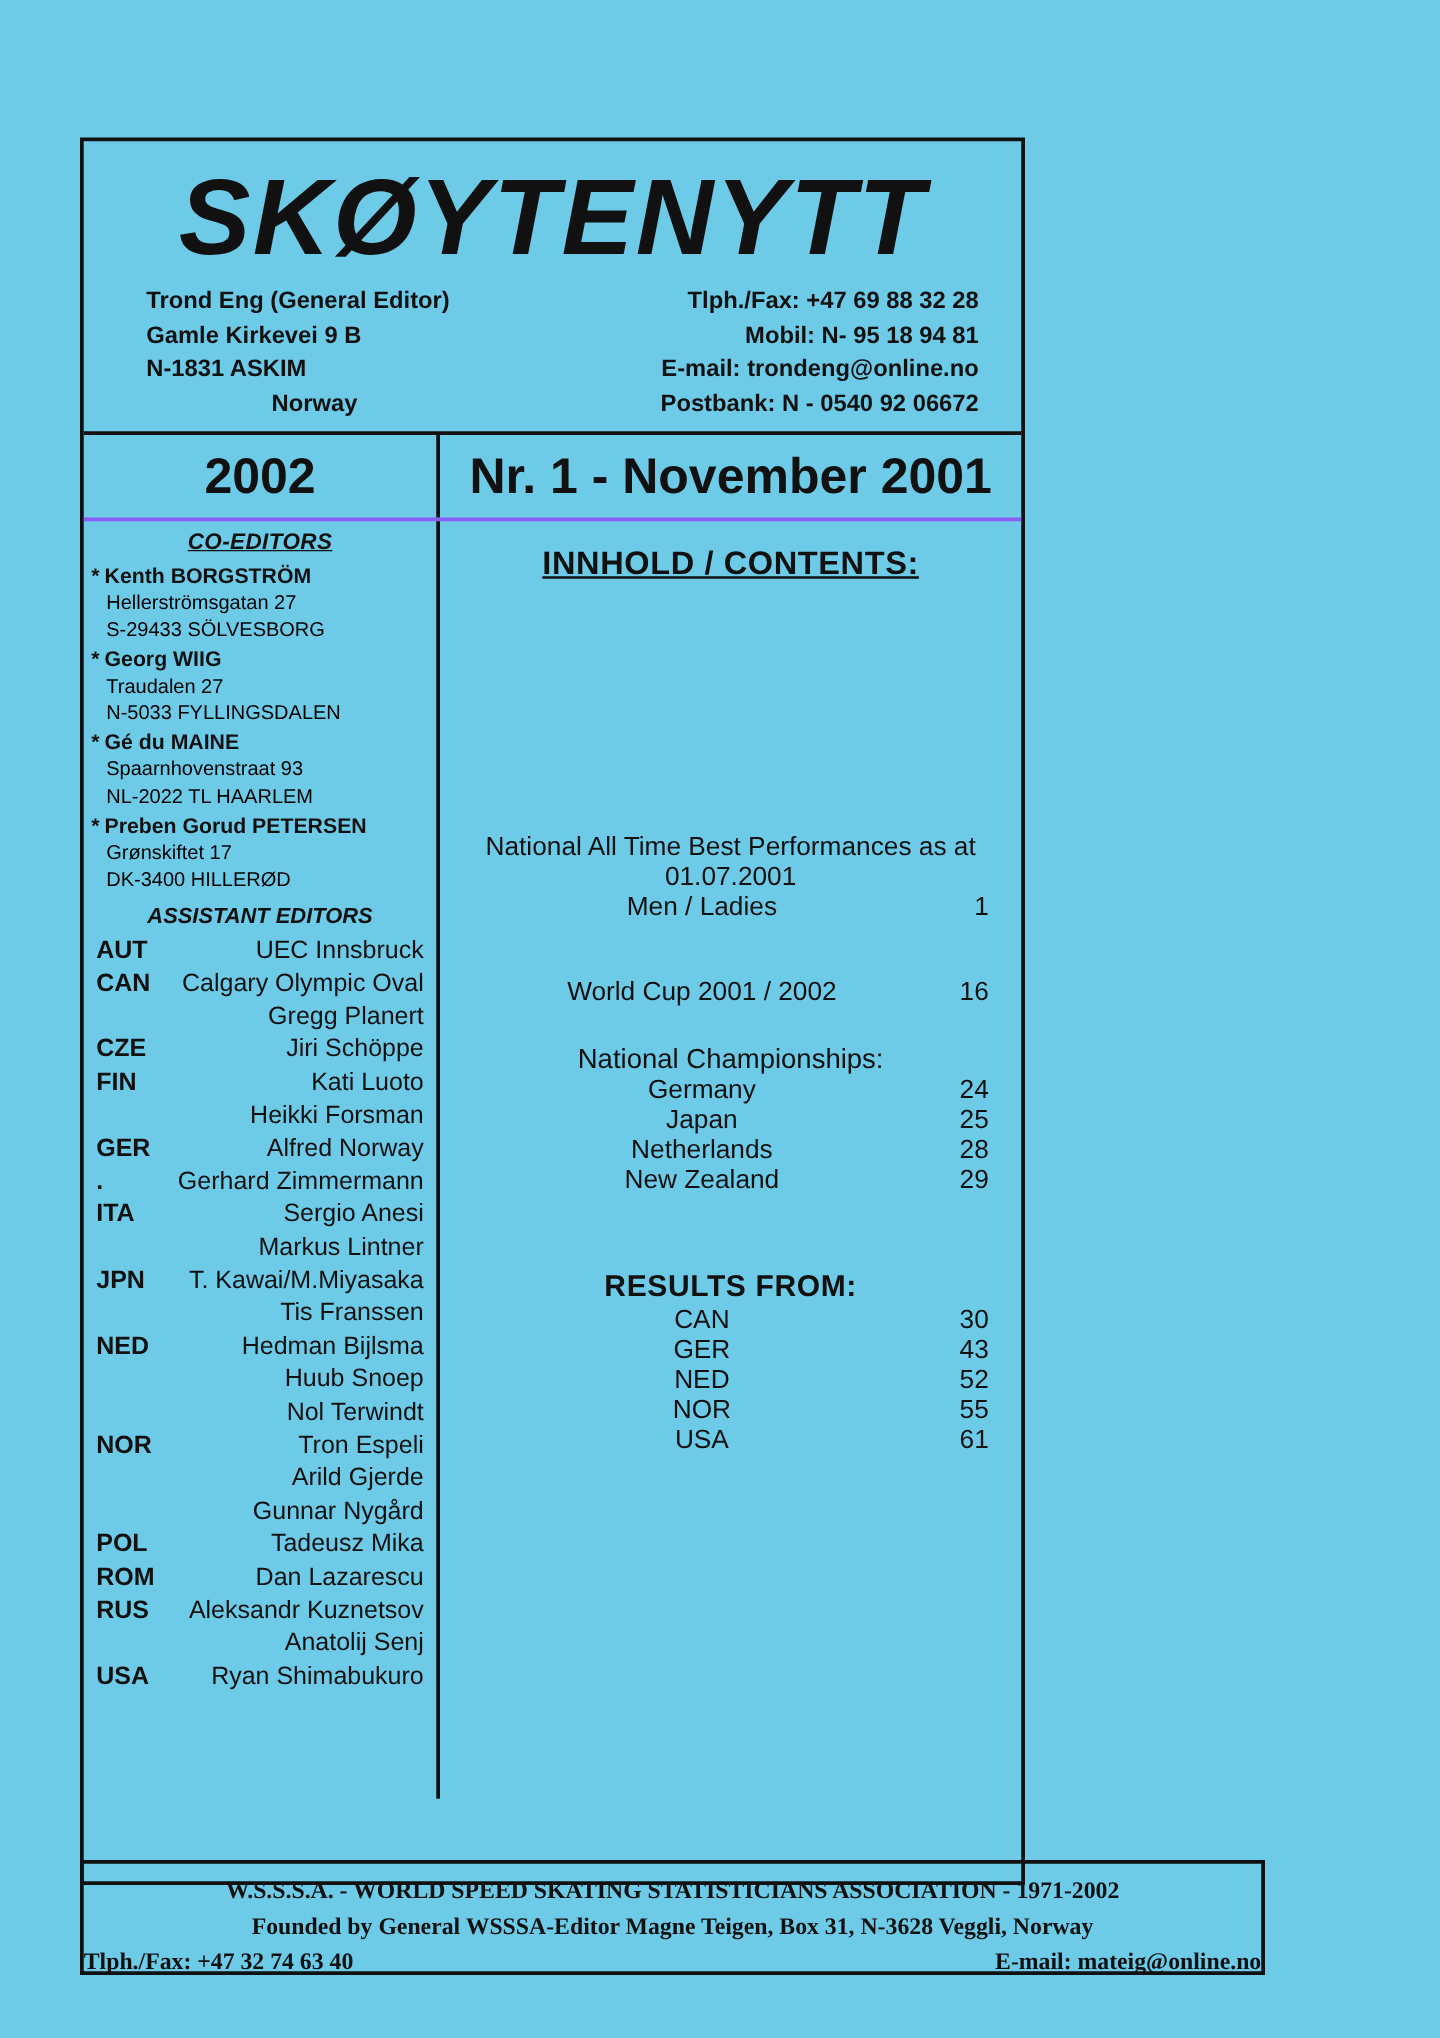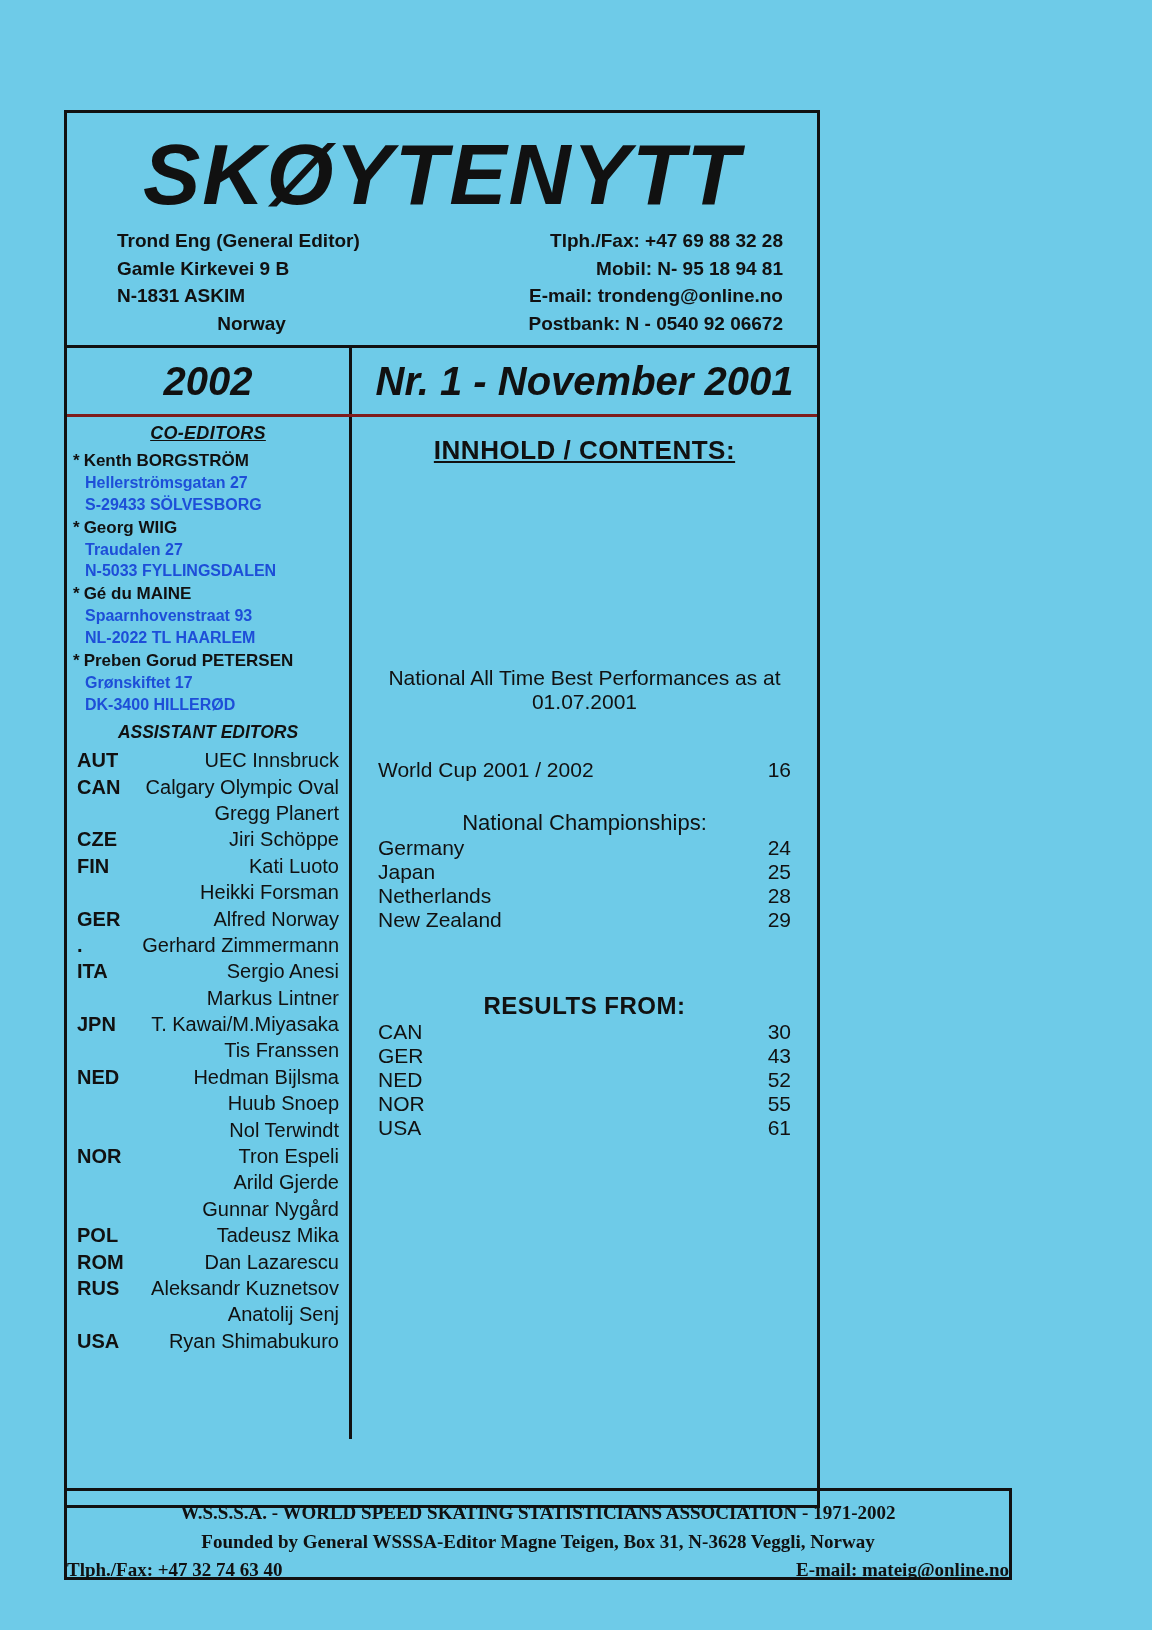--- a/index.html
+++ b/index.html
@@ -59,23 +59,22 @@
     text-align: right;
     padding-right: 12px;
     box-sizing: border-box;
   }
   .contact-right .ln { display:block; }
 
   
   .issue-bar {
     display: flex;
     align-items: center;
-    border-bottom: 3px solid #7f1d1d;
+    border-bottom: 3px solid #8b5cf6;
     height: 66px;
-    font-style: italic;
   }
   .issue-year {
     width: 285px;
     text-align: center;
     font-size: 40px;
     font-weight: bold;
     border-right: 3px solid #111;
     line-height: 66px;
     height: 66px;
     box-sizing: border-box;
@@ -121,22 +120,21 @@
     font-weight: bold;
     font-size: 17px;
   }
   .editor-name .star {
     font-weight: bold;
     margin-right: 4px;
   }
   .editor-addr {
     font-size: 16px;
     padding-left: 12px;
-    color: #1d4ed8;
-    font-weight: bold;
+    color: #000000;
   }
 
   .assist-head {
     text-align: center;
     font-weight: bold;
     font-style: italic;
     font-size: 17.5px;
     margin: 6px 0 2px 0;
   }
   .assist-row {
@@ -173,21 +171,21 @@
   .toc-center {
     text-align: center;
     font-size: 21px;
     font-weight: 500;
   }
   .toc-line {
     display: flex;
     font-size: 21px;
     align-items: baseline;
   }
-  .toc-label { flex: 1; text-align: left; }
+  .toc-label { flex: 1; text-align: center; }
   .toc-label.center { text-align: center; }
   .toc-page { width: 46px; text-align: right; }
 
   .section-head {
     text-align: center;
     font-size: 22px;
     font-weight: 500;
   }
   .results-head {
     text-align: center;
@@ -367,20 +365,24 @@
           <div class="assist-name">Ryan Shimabukuro</div>
         </div>
     </div>
 
     <div class="col-right">
       <div class="contents-title">INNHOLD / CONTENTS:</div>
 
       <div class="toc-gap-1"></div>
 
       <div class="toc-center">National All Time Best Performances as at 01.07.2001</div>
+      <div class="toc-line">
+        <div class="toc-label center">Men / Ladies</div>
+        <div class="toc-page">1</div>
+      </div>
 
       <div class="toc-gap-md"></div>
 
       <div class="toc-line">
         <div class="toc-label">World Cup 2001 / 2002</div>
         <div class="toc-page">16</div>
       </div>
 
       <div class="toc-gap-sm"></div>
 

